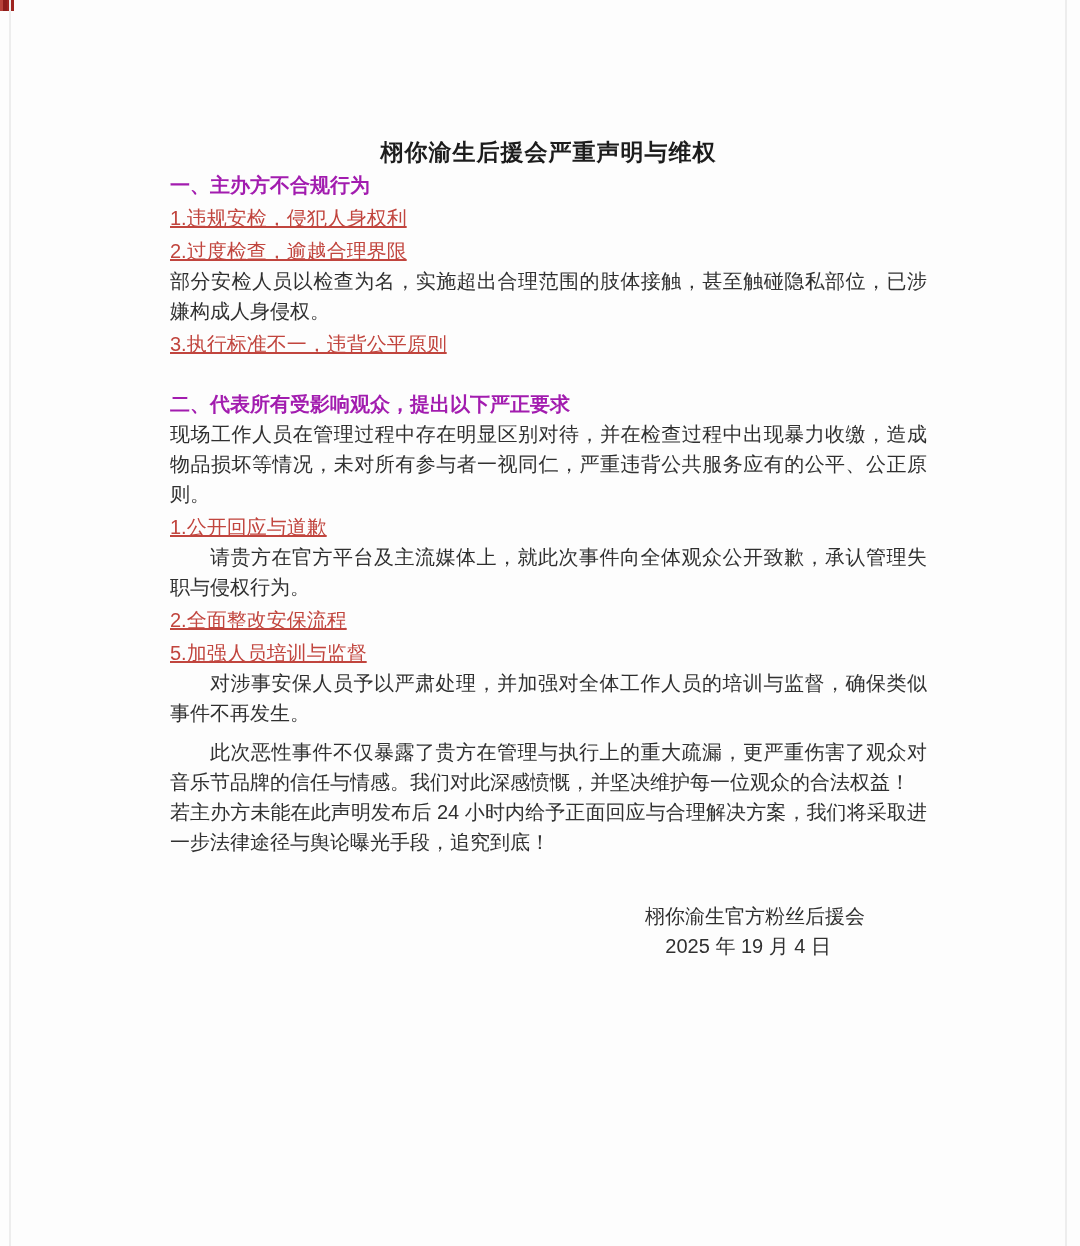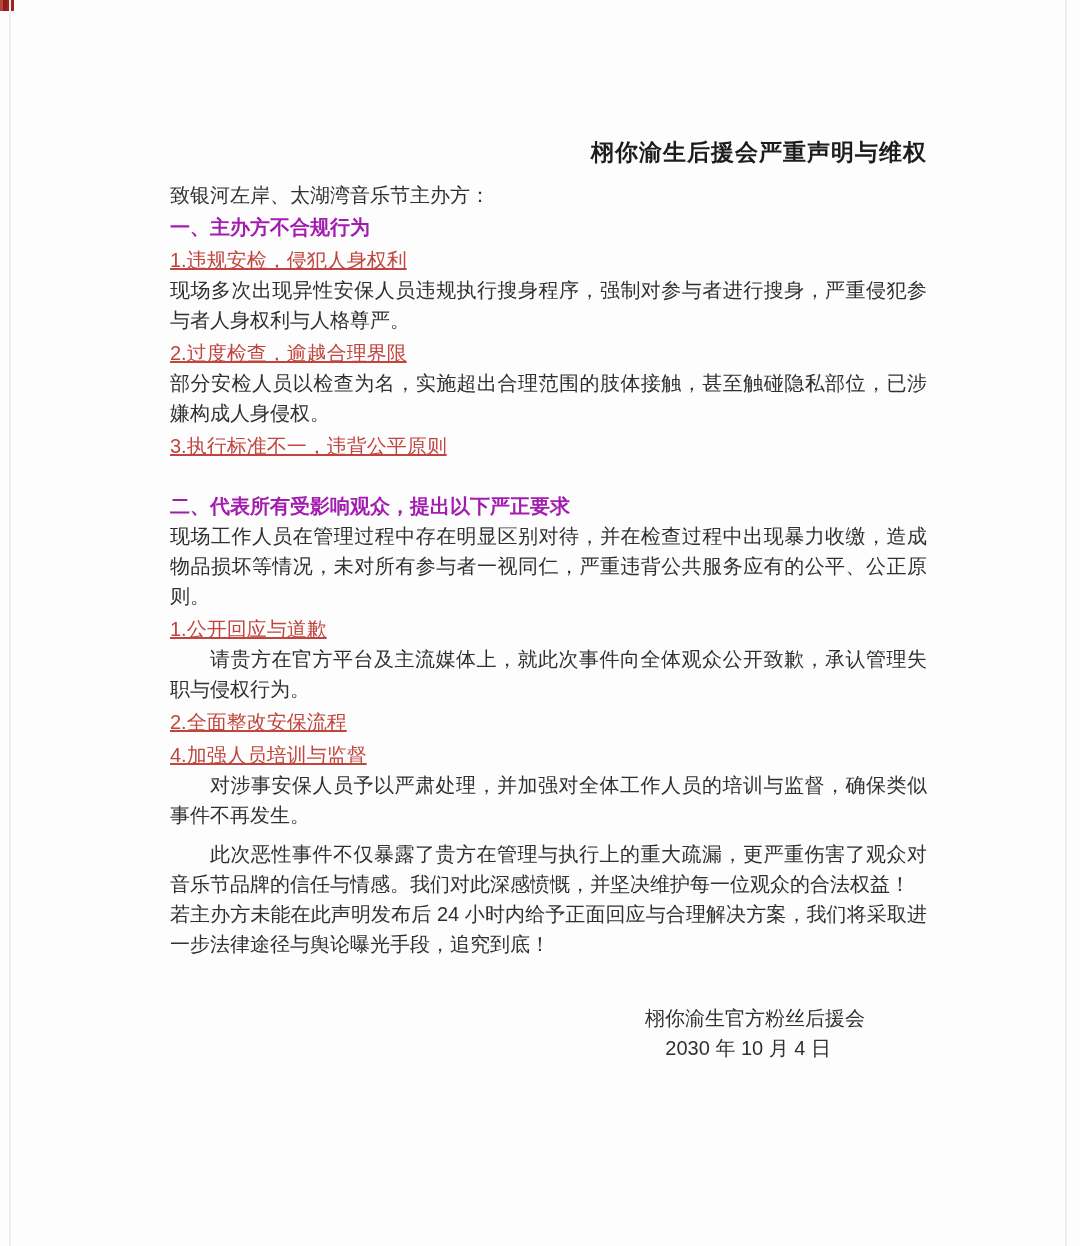--- a/index.html
+++ b/index.html
@@ -38,26 +38,25 @@
     position: absolute;
     left: 170px;
     top: 136px;
     width: 757px;
     font-size: 20px;
     line-height: 30px;
     color: #303030;
     text-align: justify;
   }
   .title {
-    text-align: right;
+    text-align: center;
     font-weight: bold;
     font-size: 23px;
     line-height: 32px;
     color: #1c1c1c;
-    margin-bottom: 12px;
     letter-spacing: 1px;
   }
   .para { margin: 0; }
   .indent { text-indent: 2em; }
   .sec-heading {
     font-weight: bold;
     color: #a21caf;
     margin-top: 2px;
   }
   .sec-heading.gap-above { margin-top: 30px; }
@@ -80,48 +79,46 @@
 <div class="doc">
 
   <div class="corner-mark"></div>
   <div class="edge-line-left"></div>
   <div class="edge-line-right"></div>
 
   <div class="content">
 
     <div class="title">栩你渝生后援会严重声明与维权</div>
 
-    <p class="para">致银河左岸、太湖湾音乐节主办方：</p>
 
 
     <p class="para sec-heading">一、主办方不合规行为</p>
 
     <p class="para red-heading">1.违规安检，侵犯人身权利</p>
-    <p class="para">现场多次出现异性安保人员违规执行搜身程序，强制对参与者进行搜身，严重侵犯参与者人身权利与人格尊严。</p>
 
     <p class="para red-heading">2.过度检查，逾越合理界限</p>
     <p class="para">部分安检人员以检查为名，实施超出合理范围的肢体接触，甚至触碰隐私部位，已涉嫌构成人身侵权。</p>
 
     <p class="para red-heading">3.执行标准不一，违背公平原则</p>
     <p class="para sec-heading gap-above">二、代表所有受影响观众，提出以下严正要求</p>
 
     <p class="para">现场工作人员在管理过程中存在明显区别对待，并在检查过程中出现暴力收缴，造成物品损坏等情况，未对所有参与者一视同仁，严重违背公共服务应有的公平、公正原则。</p>
 
     <p class="para red-heading">1.公开回应与道歉</p>
     <p class="para indent">请贵方在官方平台及主流媒体上，就此次事件向全体观众公开致歉，承认管理失职与侵权行为。</p>
 
     <p class="para red-heading">2.全面整改安保流程</p>
 
-    <p class="para red-heading">4.加强人员培训与监督</p>
+    <p class="para red-heading">5.加强人员培训与监督</p>
     <p class="para indent">对涉事安保人员予以严肃处理，并加强对全体工作人员的培训与监督，确保类似事件不再发生。</p>
 
     <div class="closing-group">
       <p class="para indent">此次恶性事件不仅暴露了贵方在管理与执行上的重大疏漏，更严重伤害了观众对音乐节品牌的信任与情感。我们对此深感愤慨，并坚决维护每一位观众的合法权益！</p>
       <p class="para">若主办方未能在此声明发布后 24 小时内给予正面回应与合理解决方案，我们将采取进一步法律途径与舆论曝光手段，追究到底！</p>
     </div>
 
     <div class="sig-block">
       <div class="sig-line">栩你渝生官方粉丝后援会</div>
-      <div class="date-line">2030 年 10 月 4 日</div>
+      <div class="date-line">2025 年 19 月 4 日</div>
     </div>
 
   </div>
 </div>
 
 </body></html>

